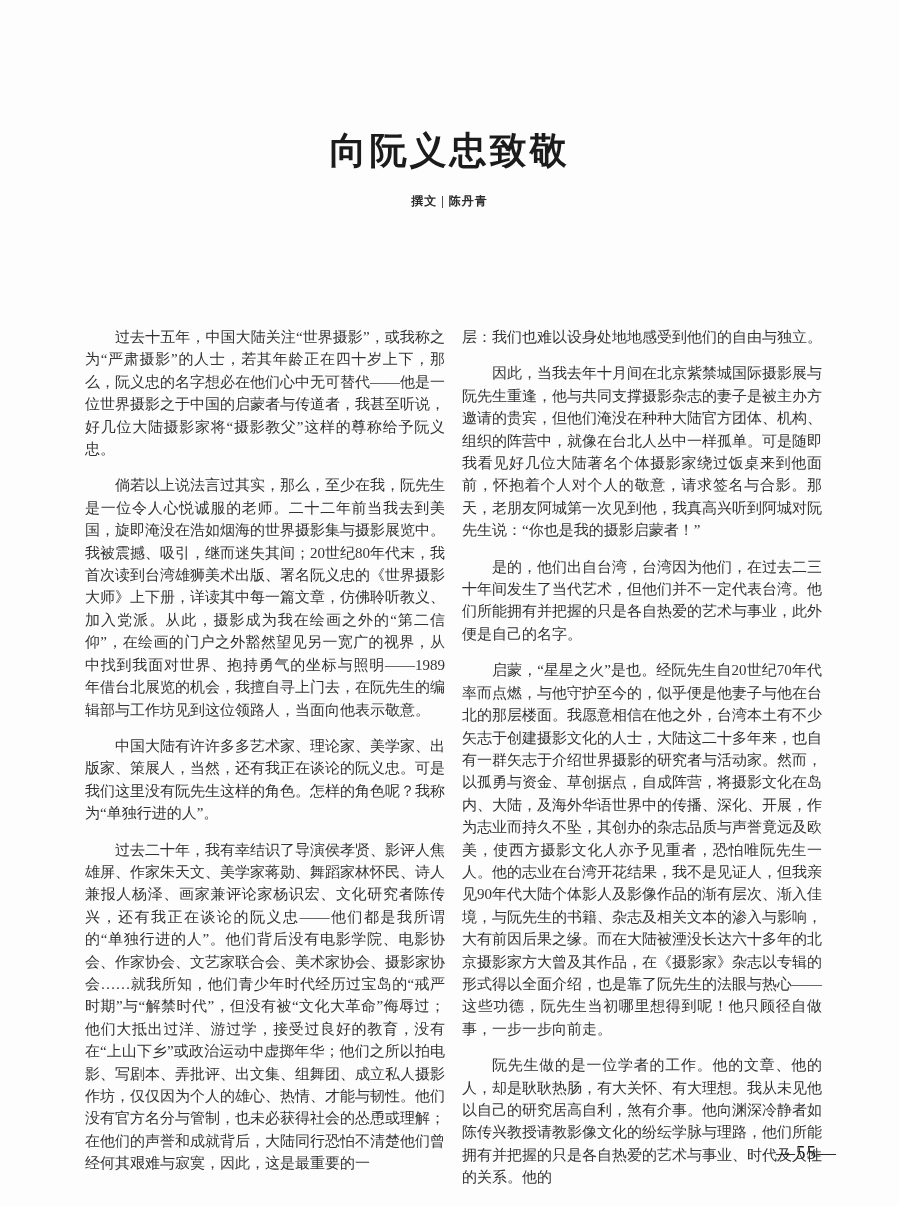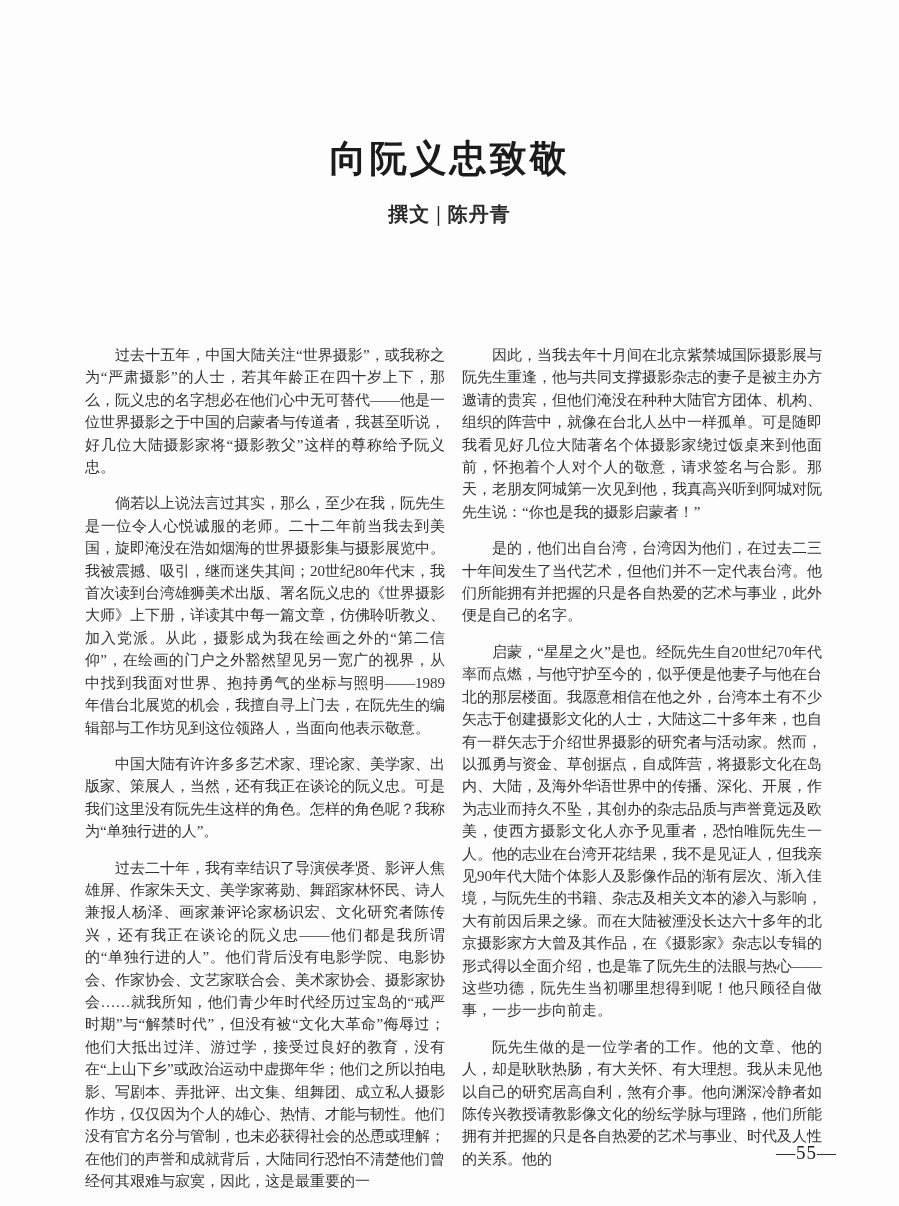--- a/index.html
+++ b/index.html
@@ -11,32 +11,32 @@
     position: relative;
     width: 899px;
     height: 1206px;
     margin: 0 auto;
     background: #fdfdfd;
     font-family: "Liberation Serif", "DejaVu Serif", serif;
     overflow: hidden;
     box-sizing: border-box;
   }
   .article-title {
-    margin: 8px;
+    margin: 0;
     padding-top: 126px;
     text-align: center;
     font-size: 37px;
     font-weight: 700;
     letter-spacing: 3px;
     color: #1b1b1b;
   }
   .byline {
     margin-top: 17px;
     text-align: center;
-    font-size: 20px;
+    font-size: 12px;
     font-weight: 700;
     letter-spacing: 1px;
     color: #2b2b2b;
   }
   .columns {
     display: flex;
     gap: 17px;
     padding-left: 85px;
     padding-right: 77px;
     margin-top: 116px;
@@ -77,20 +77,21 @@
   <div class="columns">
 
     <div class="col">
       <p>过去十五年，中国大陆关注“世界摄影”，或我称之为“严肃摄影”的人士，若其年龄正在四十岁上下，那么，阮义忠的名字想必在他们心中无可替代——他是一位世界摄影之于中国的启蒙者与传道者，我甚至听说，好几位大陆摄影家将“摄影教父”这样的尊称给予阮义忠。</p>
       <p>倘若以上说法言过其实，那么，至少在我，阮先生是一位令人心悦诚服的老师。二十二年前当我去到美国，旋即淹没在浩如烟海的世界摄影集与摄影展览中。我被震撼、吸引，继而迷失其间；20世纪80年代末，我首次读到台湾雄狮美术出版、署名阮义忠的《世界摄影大师》上下册，详读其中每一篇文章，仿佛聆听教义、加入党派。从此，摄影成为我在绘画之外的“第二信仰”，在绘画的门户之外豁然望见另一宽广的视界，从中找到我面对世界、抱持勇气的坐标与照明——1989 年借台北展览的机会，我擅自寻上门去，在阮先生的编辑部与工作坊见到这位领路人，当面向他表示敬意。</p>
       <p>中国大陆有许许多多艺术家、理论家、美学家、出版家、策展人，当然，还有我正在谈论的阮义忠。可是我们这里没有阮先生这样的角色。怎样的角色呢？我称为“单独行进的人”。</p>
       <p>过去二十年，我有幸结识了导演侯孝贤、影评人焦雄屏、作家朱天文、美学家蒋勋、舞蹈家林怀民、诗人兼报人杨泽、画家兼评论家杨识宏、文化研究者陈传兴，还有我正在谈论的阮义忠——他们都是我所谓的“单独行进的人”。他们背后没有电影学院、电影协会、作家协会、文艺家联合会、美术家协会、摄影家协会……就我所知，他们青少年时代经历过宝岛的“戒严时期”与“解禁时代”，但没有被“文化大革命”侮辱过；他们大抵出过洋、游过学，接受过良好的教育，没有在“上山下乡”或政治运动中虚掷年华；他们之所以拍电影、写剧本、弄批评、出文集、组舞团、成立私人摄影作坊，仅仅因为个人的雄心、热情、才能与韧性。他们没有官方名分与管制，也未必获得社会的怂恿或理解；在他们的声誉和成就背后，大陆同行恐怕不清楚他们曾经何其艰难与寂寞，因此，这是最重要的一</p>
     </div>
 
     <div class="col">
+      <p class="continuation">层：我们也难以设身处地地感受到他们的自由与独立。</p>
       <p>因此，当我去年十月间在北京紫禁城国际摄影展与阮先生重逢，他与共同支撑摄影杂志的妻子是被主办方邀请的贵宾，但他们淹没在种种大陆官方团体、机构、组织的阵营中，就像在台北人丛中一样孤单。可是随即我看见好几位大陆著名个体摄影家绕过饭桌来到他面前，怀抱着个人对个人的敬意，请求签名与合影。那天，老朋友阿城第一次见到他，我真高兴听到阿城对阮先生说：“你也是我的摄影启蒙者！”</p>
       <p>是的，他们出自台湾，台湾因为他们，在过去二三十年间发生了当代艺术，但他们并不一定代表台湾。他们所能拥有并把握的只是各自热爱的艺术与事业，此外便是自己的名字。</p>
       <p>启蒙，“星星之火”是也。经阮先生自20世纪70年代率而点燃，与他守护至今的，似乎便是他妻子与他在台北的那层楼面。我愿意相信在他之外，台湾本土有不少矢志于创建摄影文化的人士，大陆这二十多年来，也自有一群矢志于介绍世界摄影的研究者与活动家。然而，以孤勇与资金、草创据点，自成阵营，将摄影文化在岛内、大陆，及海外华语世界中的传播、深化、开展，作为志业而持久不坠，其创办的杂志品质与声誉竟远及欧美，使西方摄影文化人亦予见重者，恐怕唯阮先生一人。他的志业在台湾开花结果，我不是见证人，但我亲见90年代大陆个体影人及影像作品的渐有层次、渐入佳境，与阮先生的书籍、杂志及相关文本的渗入与影响，大有前因后果之缘。而在大陆被湮没长达六十多年的北京摄影家方大曾及其作品，在《摄影家》杂志以专辑的形式得以全面介绍，也是靠了阮先生的法眼与热心——这些功德，阮先生当初哪里想得到呢！他只顾径自做事，一步一步向前走。</p>
       <p>阮先生做的是一位学者的工作。他的文章、他的人，却是耿耿热肠，有大关怀、有大理想。我从未见他以自己的研究居高自利，煞有介事。他向渊深冷静者如陈传兴教授请教影像文化的纷纭学脉与理路，他们所能拥有并把握的只是各自热爱的艺术与事业、时代及人性的关系。他的</p>
     </div>
 
   </div>
 
   <div class="page-number">—55—</div>
 

